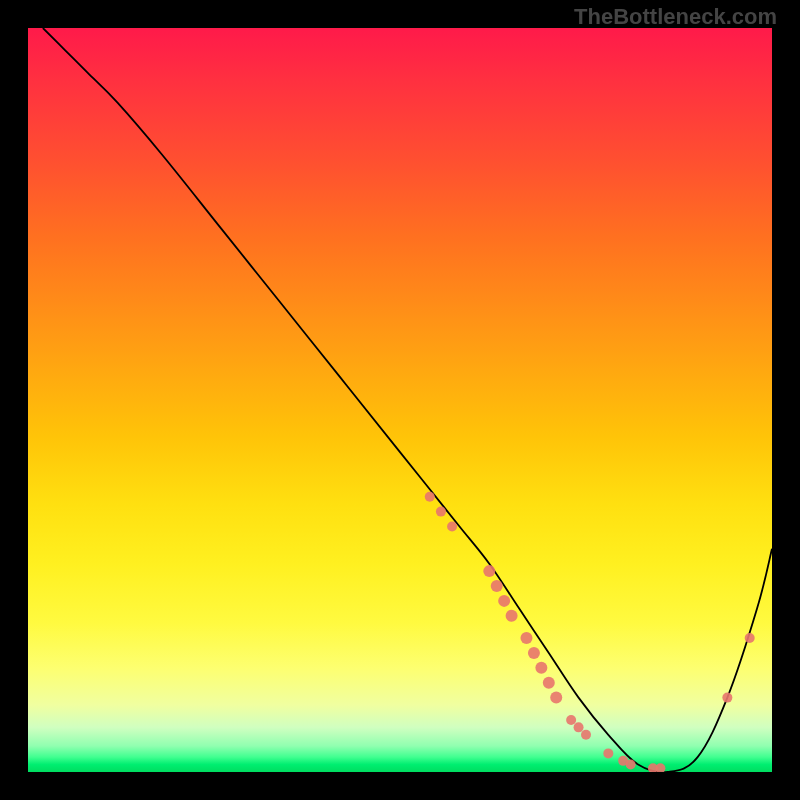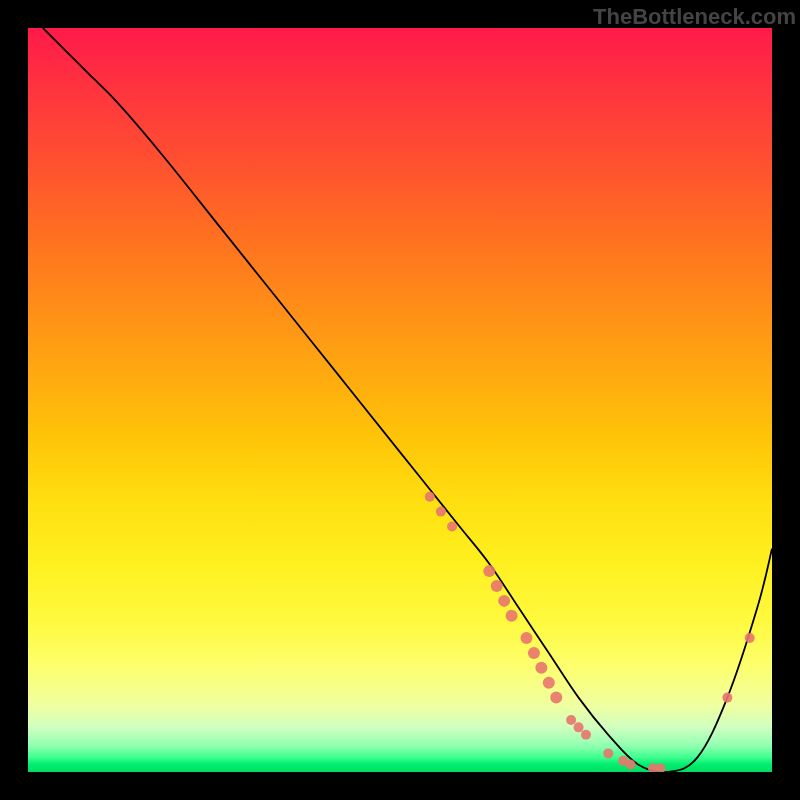--- a/index.html
+++ b/index.html
@@ -7,21 +7,21 @@
     width: 800px;
     height: 800px;
     background: #000;
     position: relative;
     overflow: hidden;
     font-family: Arial, sans-serif;
   }
   .watermark {
     position: absolute;
     top: 4px;
-    right: 4px;
+    right: 23px;
     color: #444;
     font-size: 22px;
     font-weight: bold;
     z-index: 10;
   }
   .plot-area {
     position: absolute;
     left: 28px;
     top: 28px;
     width: 744px;

